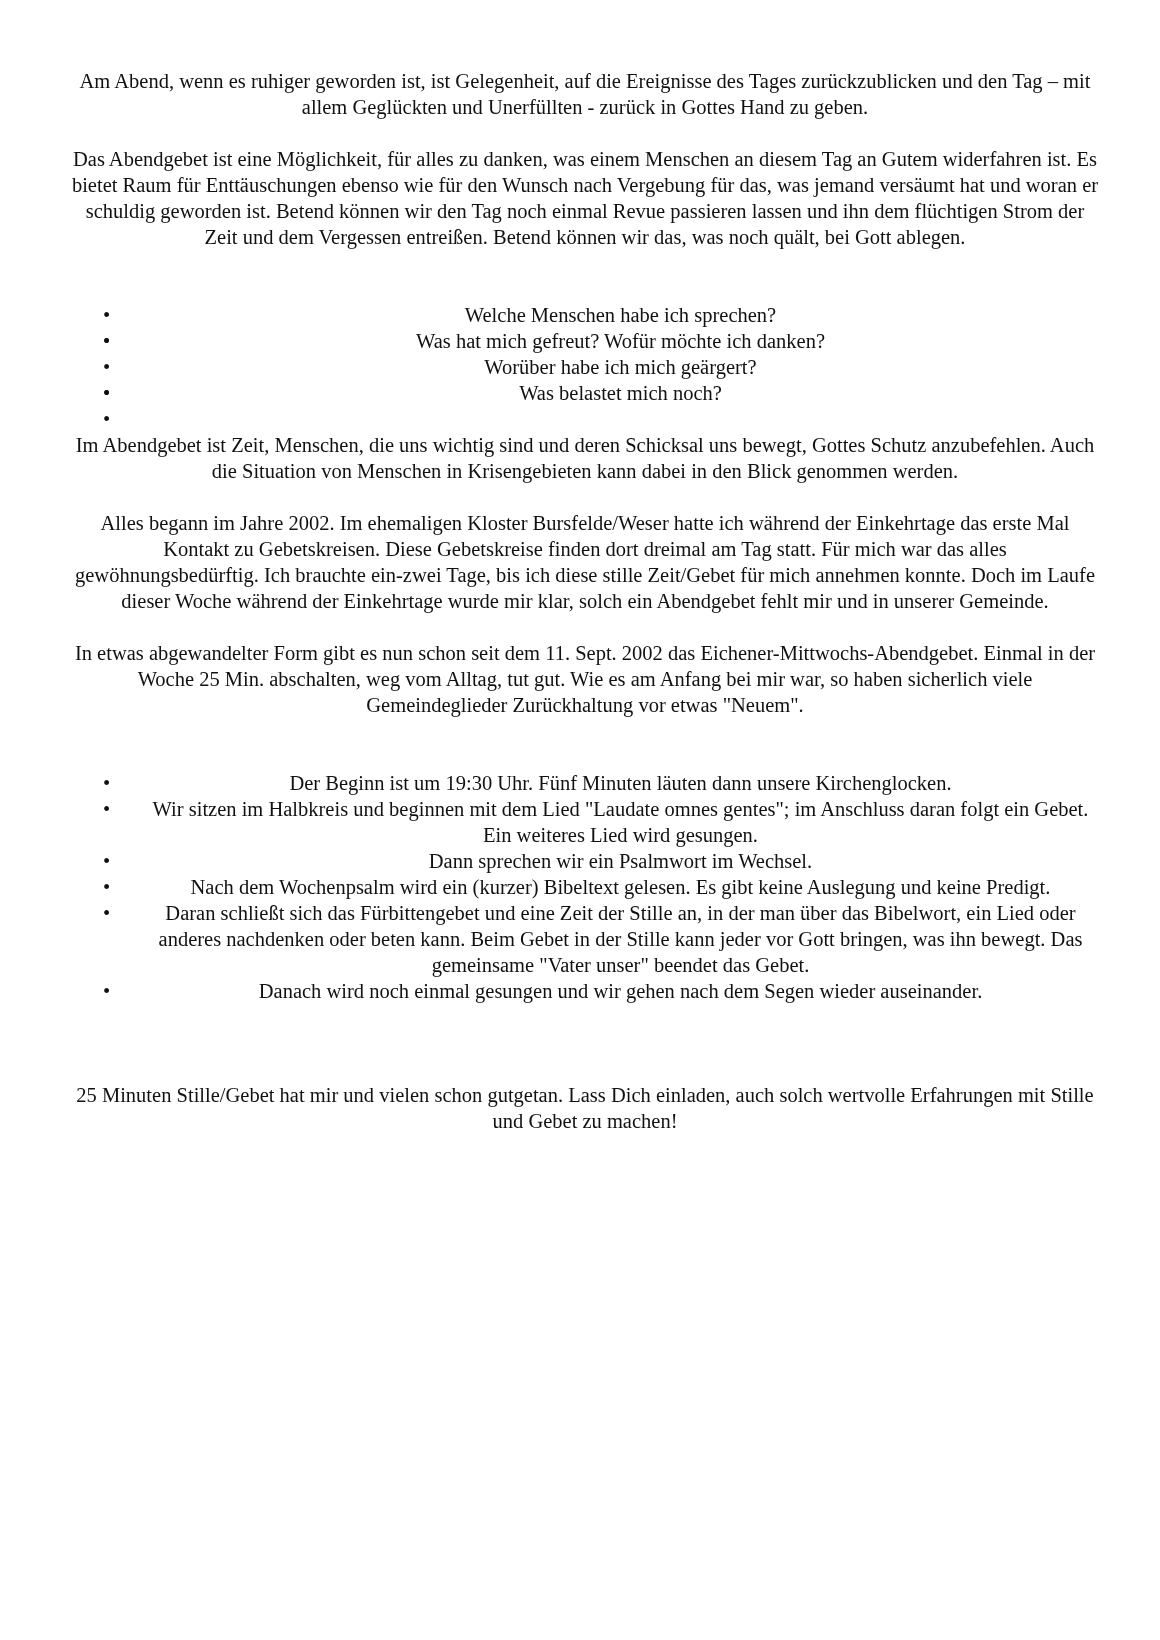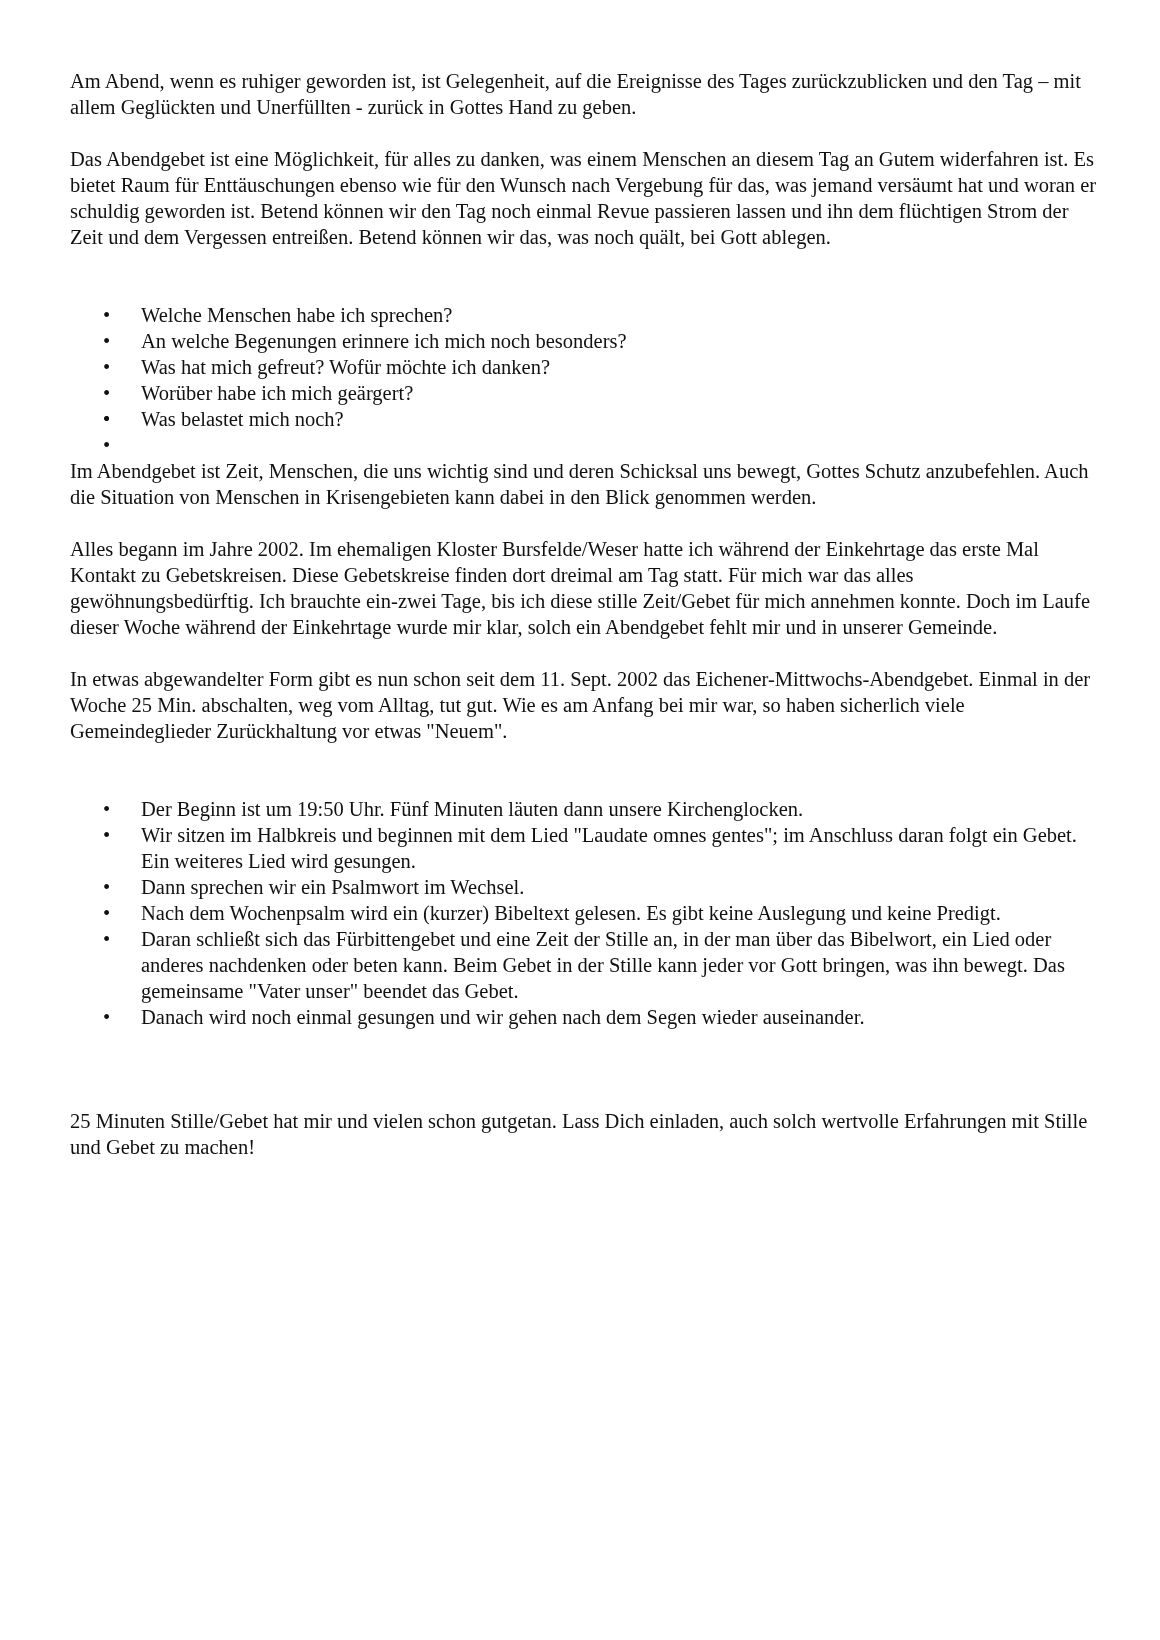--- a/index.html
+++ b/index.html
@@ -11,20 +11,21 @@
       font-family: "Liberation Serif", "DejaVu Serif", serif;
       color: #111111;
     }
     .page {
       position: absolute;
       left: 70px;
       top: 68px;
       width: 1030px;
       font-size: 20.5px;
       line-height: 26px;
+      text-align: center;
     }
     p {
       margin: 0;
     }
     .gap { height: 26px; }
     .gap2 { height: 78px; }
     ul {
       margin: 0;
       padding: 0;
       list-style: none;
@@ -44,39 +45,39 @@
 
 <div class="page">
   <p>Am Abend, wenn es ruhiger geworden ist, ist Gelegenheit, auf die Ereignisse des Tages zurückzublicken und den Tag – mit allem Geglückten und Unerfüllten - zurück in Gottes Hand zu geben.</p>
   <div class="gap"></div>
   <p>Das Abendgebet ist eine Möglichkeit, für alles zu danken, was einem Menschen an diesem Tag an Gutem widerfahren ist. Es bietet Raum für Enttäuschungen ebenso wie für den Wunsch nach Vergebung für das, was jemand versäumt hat und woran er schuldig geworden ist. Betend können wir den Tag noch einmal Revue passieren lassen und ihn dem flüchtigen Strom der Zeit und dem Vergessen entreißen. Betend können wir das, was noch quält, bei Gott ablegen.</p>
   <div class="gap"></div>
   <div class="gap"></div>
 
   <ul>
     <li><span class="bullet">•</span><span>Welche Menschen habe ich sprechen?</span></li>
-    <li><span class="bullet">•</span><span>An welche Begenungen erinnere ich mich noch besonders?</span></li>
+    <li><span class="bullet">•</span></li>
     <li><span class="bullet">•</span><span>Was hat mich gefreut? Wofür möchte ich danken?</span></li>
     <li><span class="bullet">•</span><span>Worüber habe ich mich geärgert?</span></li>
     <li><span class="bullet">•</span></li>
     <li><span class="bullet">•</span><span>Was belastet mich noch?</span></li>
     <li><span class="bullet">•</span></li>
   </ul>
 
   <div class="gap"></div>
   <p>Im Abendgebet ist Zeit, Menschen, die uns wichtig sind und deren Schicksal uns bewegt, Gottes Schutz anzubefehlen. Auch die Situation von Menschen in Krisengebieten kann dabei in den Blick genommen werden.</p>
   <div class="gap"></div>
   <p>Alles begann im Jahre 2002. Im ehemaligen Kloster Bursfelde/Weser hatte ich während der Einkehrtage das erste Mal Kontakt zu Gebetskreisen. Diese Gebetskreise finden dort dreimal am Tag statt. Für mich war das alles gewöhnungsbedürftig. Ich brauchte ein-zwei Tage, bis ich diese stille Zeit/Gebet für mich annehmen konnte. Doch im Laufe dieser Woche während der Einkehrtage wurde mir klar, solch ein Abendgebet fehlt mir und in unserer Gemeinde.</p>
   <div class="gap"></div>
   <p>In etwas abgewandelter Form gibt es nun schon seit dem 11. Sept. 2002 das Eichener-Mittwochs-Abendgebet. Einmal in der Woche 25 Min. abschalten, weg vom Alltag, tut gut. Wie es am Anfang bei mir war, so haben sicherlich viele Gemeindeglieder Zurückhaltung vor etwas "Neuem".</p>
   <div class="gap"></div>
   <div class="gap"></div>
 
   <ul>
-    <li><span class="bullet">•</span><span>Der Beginn ist um 19:50 Uhr. Fünf Minuten läuten dann unsere Kirchenglocken.</span></li>
+    <li><span class="bullet">•</span><span>Der Beginn ist um 19:30 Uhr. Fünf Minuten läuten dann unsere Kirchenglocken.</span></li>
     <li><span class="bullet">•</span><span>Wir sitzen im Halbkreis und beginnen mit dem Lied "Laudate omnes gentes"; im Anschluss daran folgt ein Gebet. Ein weiteres Lied wird gesungen.</span></li>
     <li><span class="bullet">•</span><span>Dann sprechen wir ein Psalmwort im Wechsel.</span></li>
     <li><span class="bullet">•</span><span>Nach dem Wochenpsalm wird ein (kurzer) Bibeltext gelesen. Es gibt keine Auslegung und keine Predigt.</span></li>
     <li><span class="bullet">•</span><span>Daran schließt sich das Fürbittengebet und eine Zeit der Stille an, in der man über das Bibelwort, ein Lied oder anderes nachdenken oder beten kann. Beim Gebet in der Stille kann jeder vor Gott bringen, was ihn bewegt. Das gemeinsame "Vater unser" beendet das Gebet.</span></li>
     <li><span class="bullet">•</span><span>Danach wird noch einmal gesungen und wir gehen nach dem Segen wieder auseinander.</span></li>
   </ul>
 
   <div class="gap2"></div>
   <p>25 Minuten Stille/Gebet hat mir und vielen schon gutgetan. Lass Dich einladen, auch solch wertvolle Erfahrungen mit Stille und Gebet zu machen!</p>
 </div>

